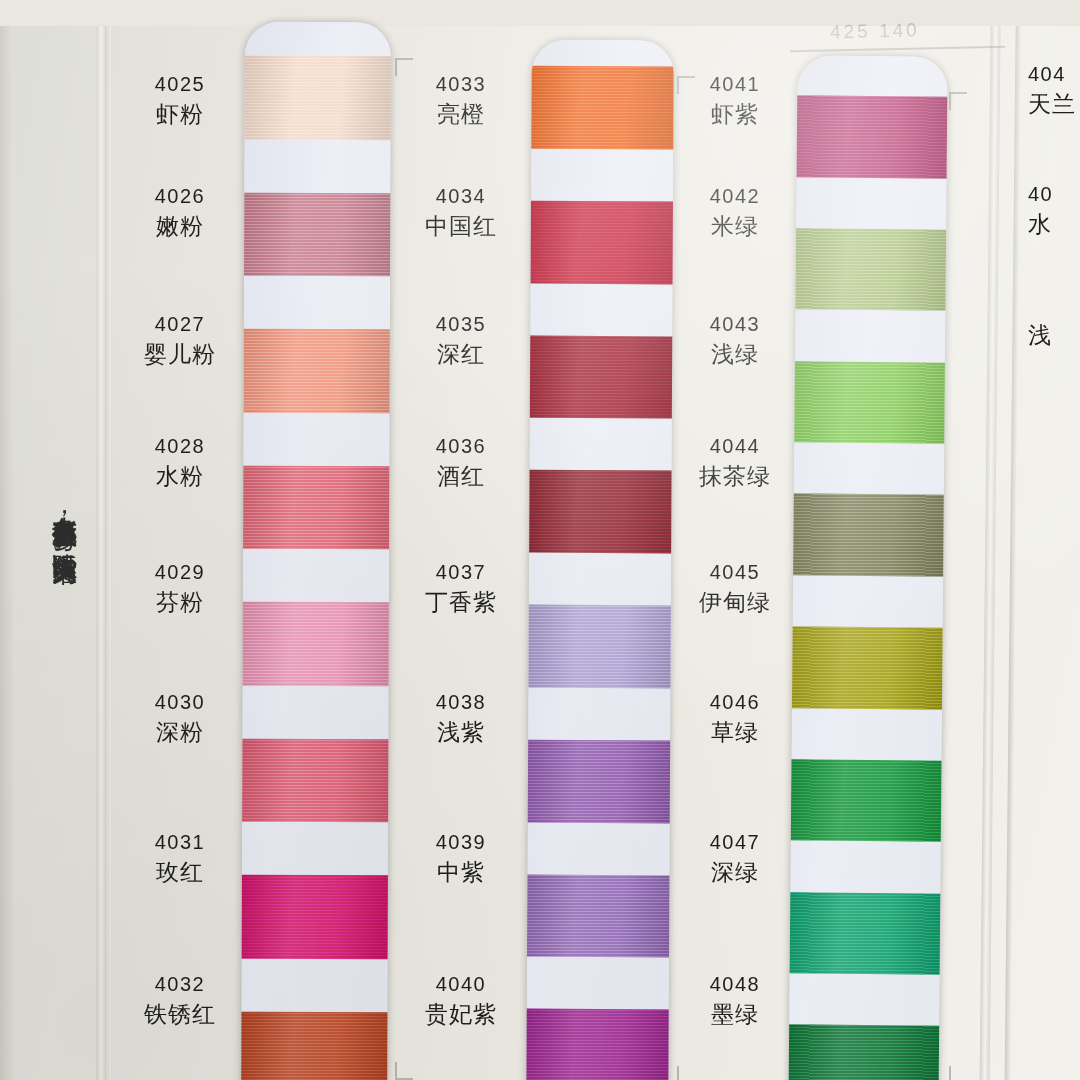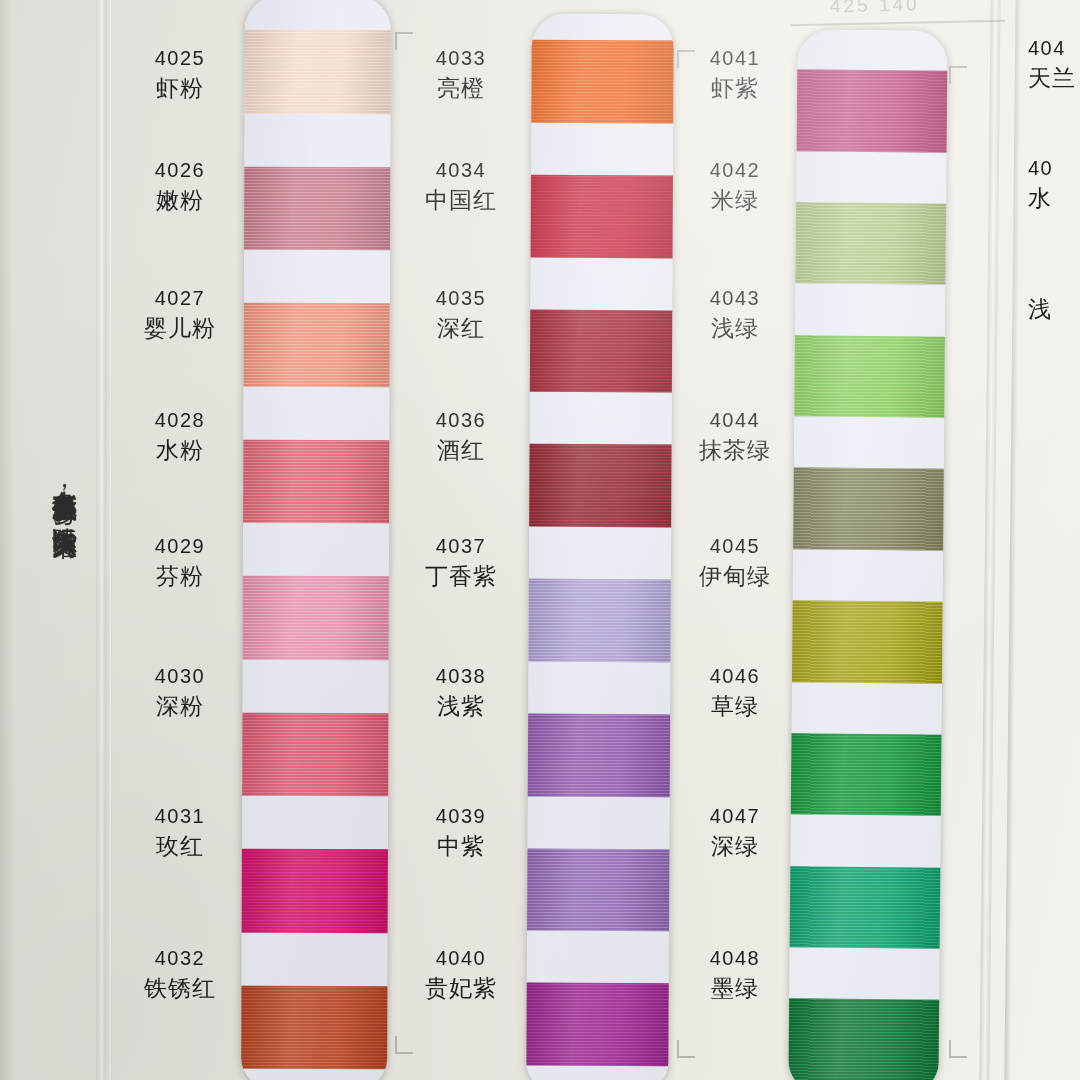--- a/index.html
+++ b/index.html
@@ -6,20 +6,21 @@
   body{
     width:1080px;height:1080px;overflow:hidden;
     font-family:"Liberation Sans","DejaVu Sans",sans-serif;
     background:#e9e7e0;
     position:relative;
   }
   #card{
     position:absolute;inset:0;
     background:
       linear-gradient(100deg,#ddddd8 0%,#e6e4dd 18%,#eceae3 45%,#eeece5 70%,#f2f1ec 100%);
+    margin-top: 26px;
   }
   
   .edge{position:absolute;background:#d6d4cd;}
   .edge-left-1{left:0;top:0;width:14px;height:1080px;
     background:linear-gradient(90deg,#cfcdc6,#e2e0d9);}
   .edge-left-2{left:96px;top:0;width:9px;height:1080px;
     background:linear-gradient(90deg,#d9d7d0,#efeee9 60%,#dedcd5);
     box-shadow:1px 0 3px rgba(0,0,0,.08);}
   .edge-right-1{left:985px;top:0;width:10px;height:1080px;
     background:linear-gradient(90deg,#d3d1ca,#f3f2ee 50%,#d8d6cf);

